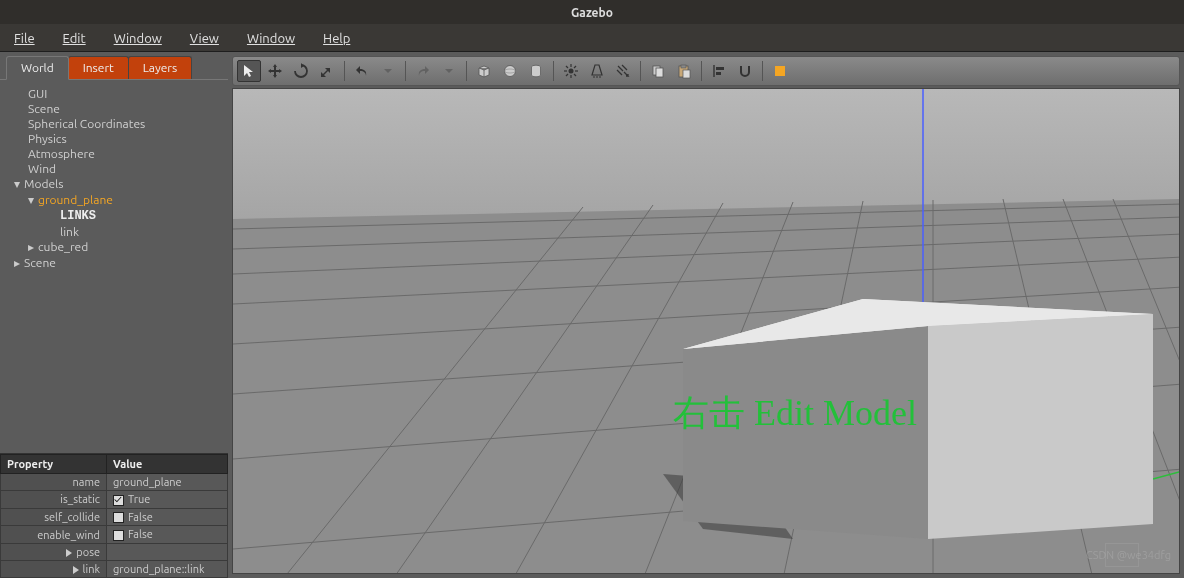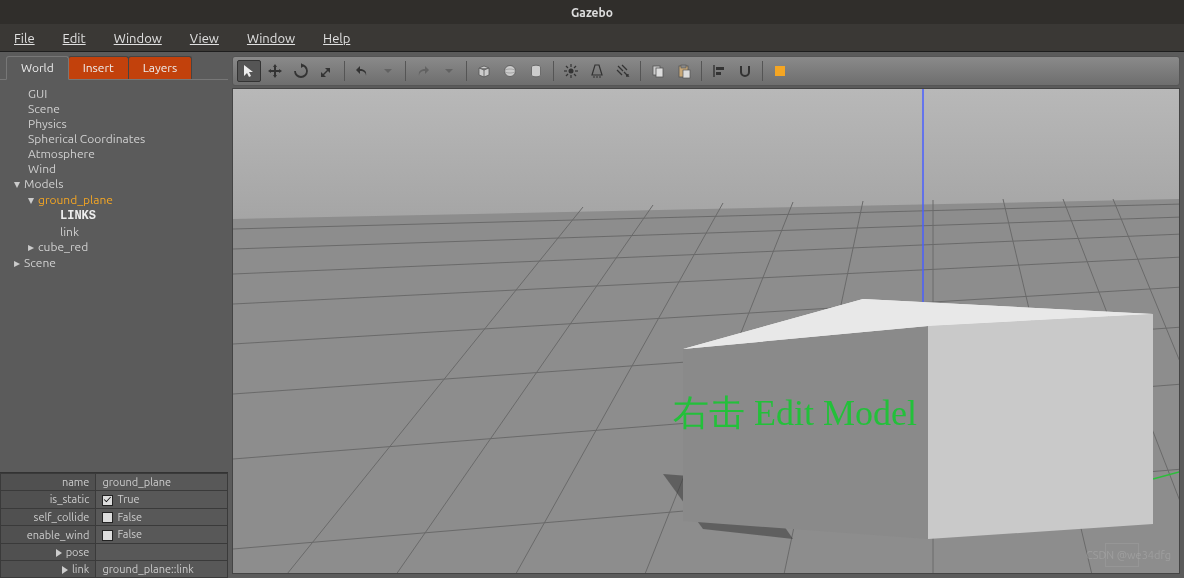--- a/index.html
+++ b/index.html
@@ -75,35 +75,39 @@
   <div class="leftpanel">
     <div class="tabs">
       <div class="tab active">World</div>
       <div class="tab">Insert</div>
       <div class="tab">Layers</div>
     </div>
 
     <div class="tree">
       <div class="tree-row indent1">GUI</div>
       <div class="tree-row indent1">Scene</div>
+      <div class="tree-row indent1">Spherical Coordinates</div>
       <div class="tree-row indent1">Physics</div>
-      <div class="tree-row indent1">Spherical Coordinates</div>
       <div class="tree-row indent1">Atmosphere</div>
       <div class="tree-row indent1">Wind</div>
       <div class="tree-row indent0"><span class="tri">▾</span><span>Models</span></div>
       <div class="tree-row indent1 selected"><span class="tri">▾</span><span>ground_plane</span></div>
       <div class="tree-row indent3 bold">LINKS</div>
       <div class="tree-row indent3">link</div>
       <div class="tree-row indent1"><span class="tri">▸</span><span>cube_red</span></div>
       <div class="tree-row indent0"><span class="tri">▸</span><span>Scene</span></div>
     </div>
 
     <div class="props">
       <table>
         <tbody>
+            <tr>
+          <th>Property</th>
+          <th>Value</th>
+        </tr>
         <tr>
           <td class="key">name</td>
           <td class="val">ground_plane</td>
         </tr>
         <tr>
           <td class="key">is_static</td>
           <td class="val"><span class="chk checked"></span><span>True</span></td>
         </tr>
         <tr>
           <td class="key">self_collide</td>

